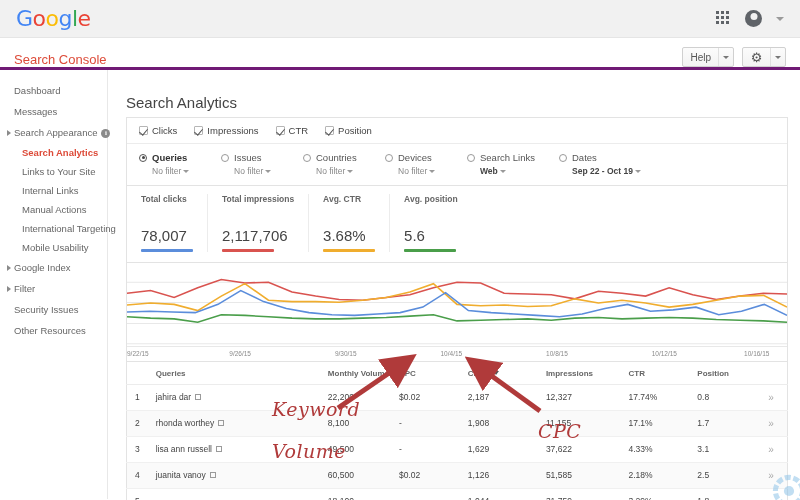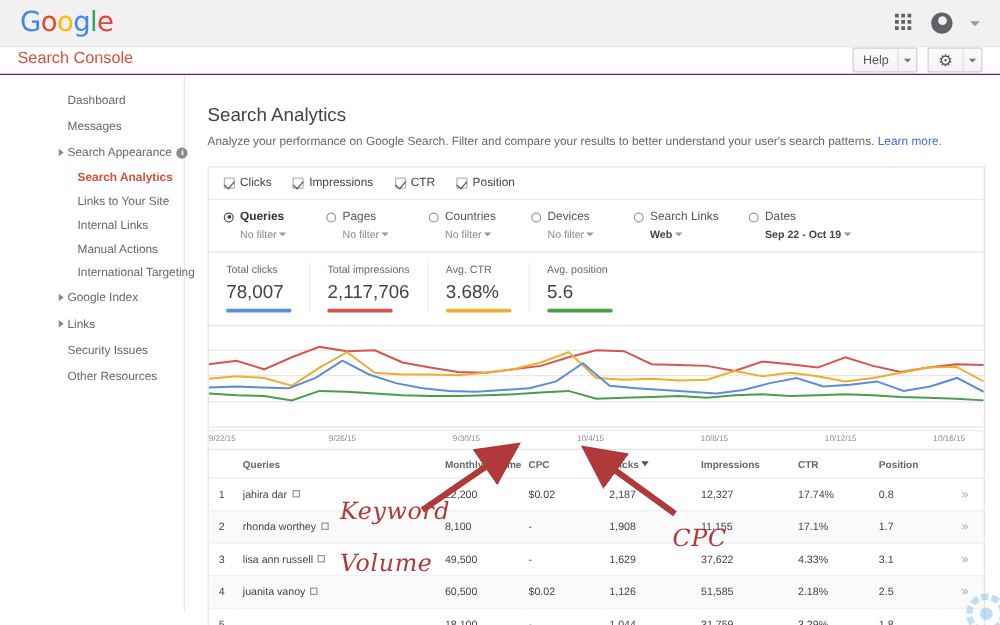--- a/index.html
+++ b/index.html
@@ -63,25 +63,25 @@
     transform:translateX(-50%);
     width:7px;height:7px;border-radius:50%;background:#f1f1f1;
   }
   .gbar-caret {
     width:0;height:0;border-left:4px solid transparent;border-right:4px solid transparent;
     border-top:4px solid #9a9a9a;
   }
 
   
   .console-header {
-    height: 22px;
+    height: 32px;
     background: #fff;
-    border-bottom: 1px solid #701a75;
+    border-bottom: 3px solid #701a75;
     display: flex;
-    align-items: flex-start;
+    align-items: flex-end;
     padding: 0 14px;
     position: relative;
   }
   .console-title {
     color: #dd4b39;
     font-size: 13px;
   }
   .console-actions {
     margin-left: auto;
     display: flex;
@@ -110,21 +110,21 @@
     width:0;height:0;border-left:3px solid transparent;border-right:3px solid transparent;
     border-top:3px solid #777;
   }
   .gear-ico {
     width:13px;height:13px;
     display:flex;align-items:center;justify-content:center;
     font-size: 13px; color:#555; line-height:1;
   }
 
   
-  .shell { display: flex; height: 429px; padding-left: 40px; }
+  .shell { display: flex; height: 429px; }
 
   
   .sidebar {
     width: 108px;
     flex: 0 0 108px;
     border-right: 1px solid #e8e8e8;
     padding-top: 10px;
     background: #fff;
   }
   .nav-item {
@@ -230,21 +230,21 @@
     border:1px solid #e3e3e3;
     border-top:0;
     padding: 8px 0 10px 0;
   }
   .total-cell {
     padding: 0 14px;
     border-right: 1px solid #ececec;
     min-width: 75px;
   }
   .total-cell:last-child{border-right:0;}
-  .total-label { font-size:8.5px; color:#666; font-weight:normal; margin-bottom:5px; }
+  .total-label { font-size:8.5px; color:#666; font-weight:bold; margin-bottom:23px; }
   .total-value { font-size:15px; color:#444; font-weight:400; margin-bottom:5px; }
   .total-bar { height:2.5px; width:52px; border-radius:1px; }
 
   
   .chart-wrap {
     border:1px solid #e3e3e3;
     border-top:0;
     padding: 8px 0 0 0;
     position: relative;
   }
@@ -370,36 +370,33 @@
       <span>Messages</span>
     </div>
     <div class="nav-item group">
       <span class="tri"></span><span>Search Appearance</span><span class="info-badge">i</span>
     </div>
     <div class="nav-sub active"><span>Search Analytics</span></div>
     <div class="nav-sub"><span>Links to Your Site</span></div>
     <div class="nav-sub"><span>Internal Links</span></div>
     <div class="nav-sub"><span>Manual Actions</span></div>
     <div class="nav-sub"><span>International Targeting</span></div>
+    <div class="nav-sub"><span>Mobile Usability</span></div>
     <div class="nav-item group">
       <span class="tri"></span><span>Google Index</span>
     </div>
     <div class="nav-item group">
-      <span class="tri"></span><span>Links</span>
+      <span class="tri"></span><span>Filter</span>
     </div>
     <div class="nav-item"><span>Security Issues</span></div>
     <div class="nav-item"><span>Other Resources</span></div>
   </nav>
 
   <main class="main">
     <h1 class="page-title">Search Analytics</h1>
-    <div class="page-desc">
-      <span>Analyze your performance on Google Search. Filter and compare your results to better understand your user's search patterns.</span>
-      <a href="#">Learn more.</a>
-    </div>
 
     <section class="filter-panel">
       <div class="metric-row">
         <label class="cbx-wrap">
           <span class="cbx"></span>
           <span class="cbx-label">Clicks</span>
         </label>
         <label class="cbx-wrap">
           <span class="cbx"></span>
           <span class="cbx-label">Impressions</span>
@@ -418,21 +415,21 @@
         <div class="dim-cell">
           <div class="dim-head">
               <span class="radio on"></span>
               <span class="dim-name sel">Queries</span>
             </div>
           <div class="dim-sub"><span>No filter</span><span class="c"></span></div>
         </div>
         <div class="dim-cell">
           <div class="dim-head">
               <span class="radio"></span>
-              <span class="dim-name">Pages</span>
+              <span class="dim-name">Issues</span>
             </div>
           <div class="dim-sub"><span>No filter</span><span class="c"></span></div>
         </div>
         <div class="dim-cell">
           <div class="dim-head">
               <span class="radio"></span>
               <span class="dim-name">Countries</span>
             </div>
           <div class="dim-sub"><span>No filter</span><span class="c"></span></div>
         </div>

